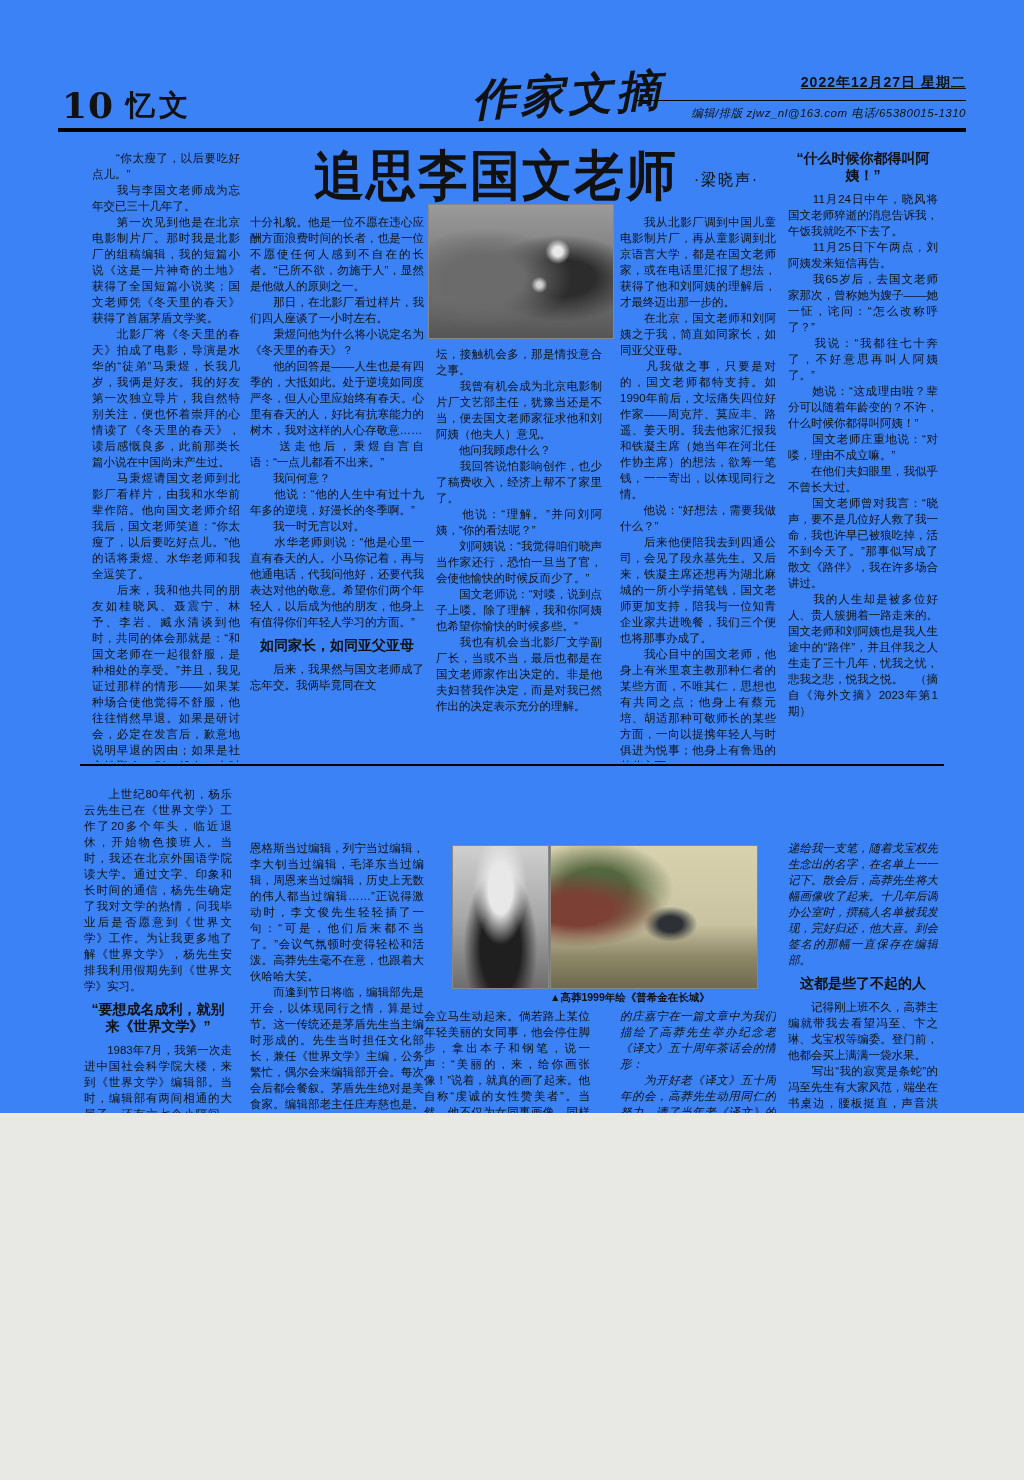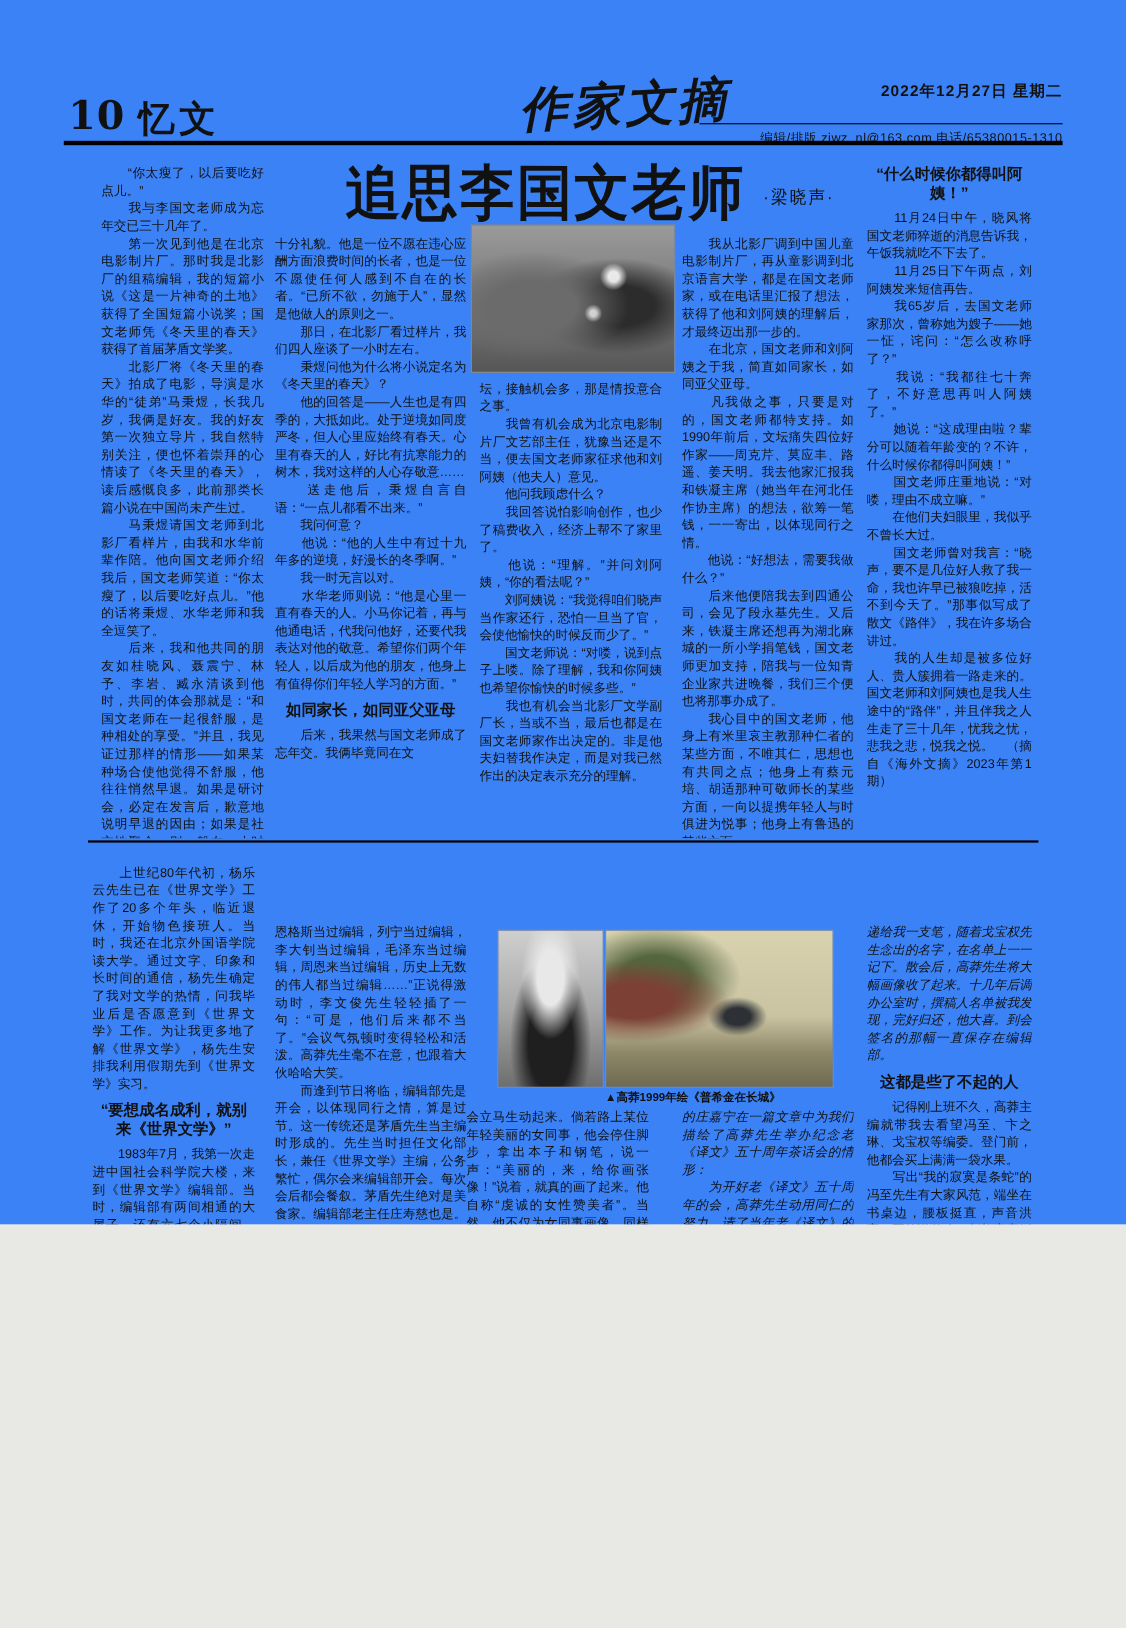--- a/index.html
+++ b/index.html
@@ -2,27 +2,27 @@
 <html><head>
 <meta charset="utf-8">
 <style>
   html,body{margin:0;padding:0;}
   body{background:#e8e8e4;}
   #page{position:relative;width:1024px;height:1113px;background:#3b82f6;color:#111;
         font-family:"Liberation Sans","DejaVu Sans",sans-serif;overflow:hidden;margin:0 auto;}
   
   #hdr{position:absolute;left:58px;top:66px;width:908px;height:62px;}
   #pageno{position:absolute;left:4px;top:18px;font-family:"DejaVu Serif",serif;font-weight:bold;font-size:36px;letter-spacing:1px;}
-  #section{position:absolute;left:68px;top:20px;font-weight:900;font-size:33px;letter-spacing:4px;}
+  #section{position:absolute;left:68px;top:20px;font-weight:900;font-size:29px;letter-spacing:4px;}
   #masthead{position:absolute;left:380px;top:0px;width:260px;text-align:center;
             font-family:"DejaVu Serif",serif;font-style:italic;font-weight:bold;font-size:44px;
             letter-spacing:4px;transform:rotate(-3deg);white-space:nowrap;}
   #hdr-right{position:absolute;right:0;top:8px;width:330px;text-align:right;}
-  #hdr-date{font-weight:bold;font-size:14px;letter-spacing:1px;padding-bottom:20px;border-bottom:1.5px solid #000;}
-  #hdr-contact{font-size:11.5px;margin-top:5px;letter-spacing:0.5px;}
+  #hdr-date{font-weight:bold;font-size:14px;letter-spacing:1px;padding-bottom:8px;border-bottom:1.5px solid #000;text-decoration:underline;}
+  #hdr-contact{font-size:11.5px;margin-top:5px;letter-spacing:0.5px;font-style:italic;}
   #hdr-rule{position:absolute;left:58px;top:128px;width:908px;height:4px;background:#000;}
   
   .col{position:absolute;font-size:11.5px;line-height:16px;text-align:justify;overflow:hidden;}
   .colsec{white-space:pre-line;}
   .subhead{font-weight:bold;font-size:14px;text-align:center;margin:7px 0;white-space:pre-line;line-height:17px;}
   .fs-italic{font-style:italic;}
   .headline{position:absolute;font-weight:900;white-space:nowrap;letter-spacing:2px;}
   .byline{font-weight:normal;font-size:15px;letter-spacing:2px;vertical-align:middle;}
   #a1-title{left:314px;top:140px;font-size:50px;transform:scaleY(1.08);transform-origin:top left;}
   #a2-title{left:330px;top:778px;font-size:42px;}

